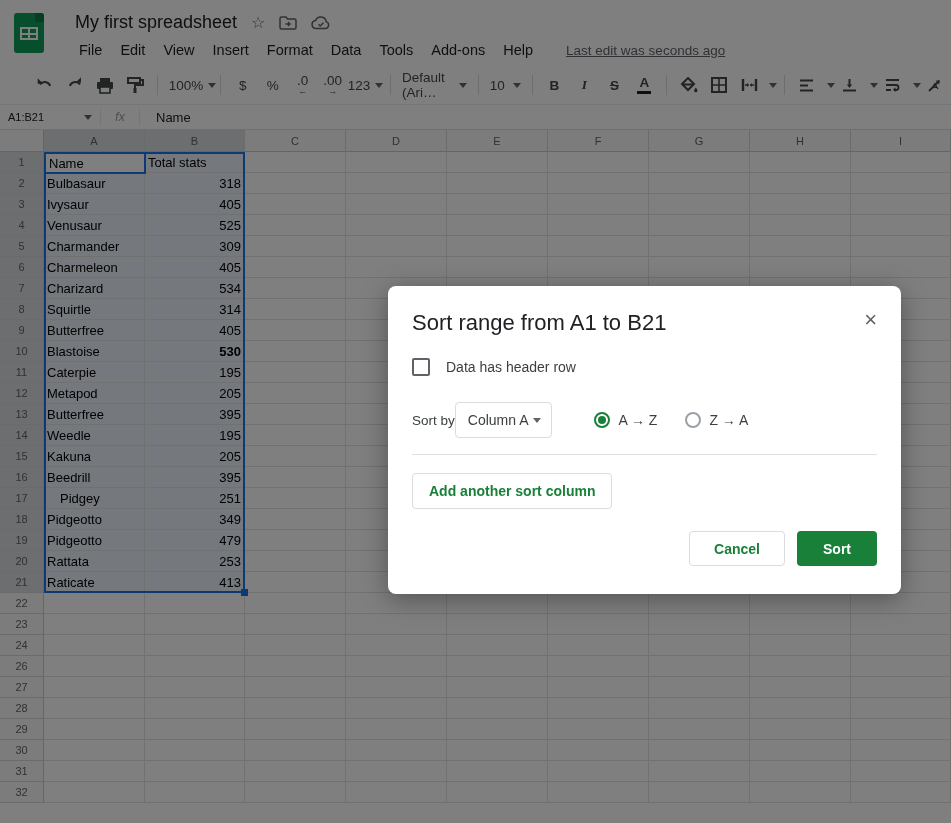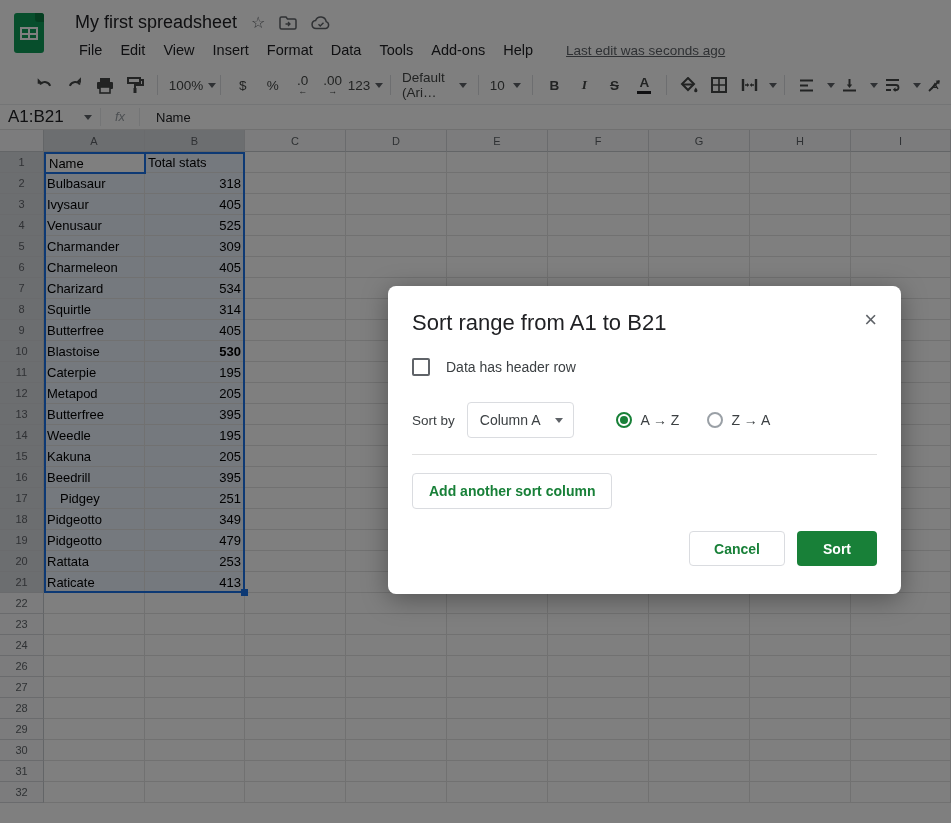--- a/index.html
+++ b/index.html
@@ -38,21 +38,21 @@
   .tb-size { width:44px; justify-content:space-between; font-weight:normal; }
   .tb-zoom { width:56px; justify-content:space-between; font-weight:normal; }
   .strike { text-decoration:line-through; }
   .a-color { display:flex; flex-direction:column; align-items:center; line-height:1; }
   .a-color .bar { width:14px; height:3px; background:#202124; margin-top:1px; }
   .dec { display:flex; flex-direction:column; align-items:center; line-height:1; font-weight:normal; }
   .dec .arr { font-size:9px; margin-top:-1px; }
 
   
   .fbar { height:26px; display:flex; align-items:center; border-top:1px solid #e8eaed; border-bottom:1px solid #e0e0e0; background:#fff; }
-  .namebox { width:100px; display:flex; align-items:center; justify-content:space-between; padding:0 8px; font-size:17px; color:#202124; cursor:pointer;text-align:right; }
+  .namebox { width:100px; display:flex; align-items:center; justify-content:space-between; padding:0 8px; font-size:11px; color:#202124; cursor:pointer;text-align:right; }
   .fx { width:40px; text-align:center; color:#9aa0a6; font-style:italic; font-size:13px; border-left:1px solid #e8eaed; border-right:1px solid #e8eaed; height:18px; line-height:18px; }
   .fcontent { flex:1; padding-left:16px; font-size:13px; color:#202124; }
 
   
   .gridwrap { position:relative; width:951px; height:693px; background:#fff; }
   .colhead { display:flex; height:22px; }
   .corner { width:44px; height:22px; background:#f8f9fa; border-right:1px solid #c7cace; border-bottom:1px solid #c7cace; }
   .ch { height:22px; background:#f8f9fa; border-right:1px solid #d4d7da; border-bottom:1px solid #c7cace; color:#5f6368; font-size:11px; display:flex; align-items:center; justify-content:center; cursor:pointer; }
   .ch.sel, .rh.sel { background:#d9dce1; }
   .row { display:flex; height:21px; }
@@ -68,21 +68,21 @@
   .scrim { position:absolute; inset:0; background:rgba(0,0,0,0.5); z-index:10; }
   .dialog { position:absolute; left:388px; top:286px; width:513px; height:308px; background:#fff; border-radius:8px; z-index:20; box-shadow:0 5px 26px rgba(0,0,0,0.35); padding:24px; }
   .dlg-head { display:flex; justify-content:space-between; align-items:flex-start; }
   .dlg-title { font-size:22px; color:#202124; }
   .dlg-close { color:#5f6368; font-size:22px; line-height:20px; cursor:pointer; border:none; background:none; }
   .cb-row { margin-top:22px; display:flex; align-items:center; gap:16px; }
   .checkbox { width:18px; height:18px; border:2px solid #5f6368; border-radius:2px; background:#fff; cursor:pointer; }
   .cb-label { font-size:14px; color:#3c4043; }
   .sort-row { margin-top:26px; display:flex; align-items:center; }
   .sort-by { font-size:13.5px; color:#3c4043; }
-  .col-select { margin-left:12px; height:36px; display:flex; align-items:center; gap:10px; padding:0 10px 0 12px; border:1px solid #dadce0; border-radius:4px; font-size:14px; color:#3c4043; background:#fff; cursor:pointer; }
+  .col-select { margin-left:0; height:36px; display:flex; align-items:center; padding:0 10px 0 12px; border:1px solid #dadce0; border-radius:4px; font-size:14px; color:#3c4043; background:#fff; cursor:pointer; }
   .radio-group { margin-left:42px; display:flex; align-items:center; gap:28px; }
   .radio-opt { display:flex; align-items:center; gap:8px; cursor:pointer; font-size:14px; color:#3c4043; }
   .radio { width:16px; height:16px; border-radius:50%; border:2px solid #9aa0a6; display:flex; align-items:center; justify-content:center; background:#fff; }
   .radio.on { border-color:#188038; }
   .radio.on .dot { width:8px; height:8px; border-radius:50%; background:#188038; }
   .dlg-divider { margin-top:16px; border-top:1px solid #e0e0e0; }
   .btn-add { margin-top:18px; height:36px; padding:0 16px; border:1px solid #dadce0; border-radius:4px; background:#fff; color:#188038; font-size:14px; font-weight:bold; font-family:"Liberation Sans",sans-serif; cursor:pointer; }
   .dlg-footer { margin-top:22px; display:flex; justify-content:flex-end; gap:12px; }
   .btn-cancel { height:35px; padding:0 24px; border:1px solid #dadce0; border-radius:4px; background:#fff; color:#188038; font-size:14px; font-weight:bold; font-family:"Liberation Sans",sans-serif; cursor:pointer; }
   .btn-sort { height:35px; padding:0 26px; border:none; border-radius:4px; background:#188038; color:#fff; font-size:14px; font-weight:bold; font-family:"Liberation Sans",sans-serif; cursor:pointer; }

